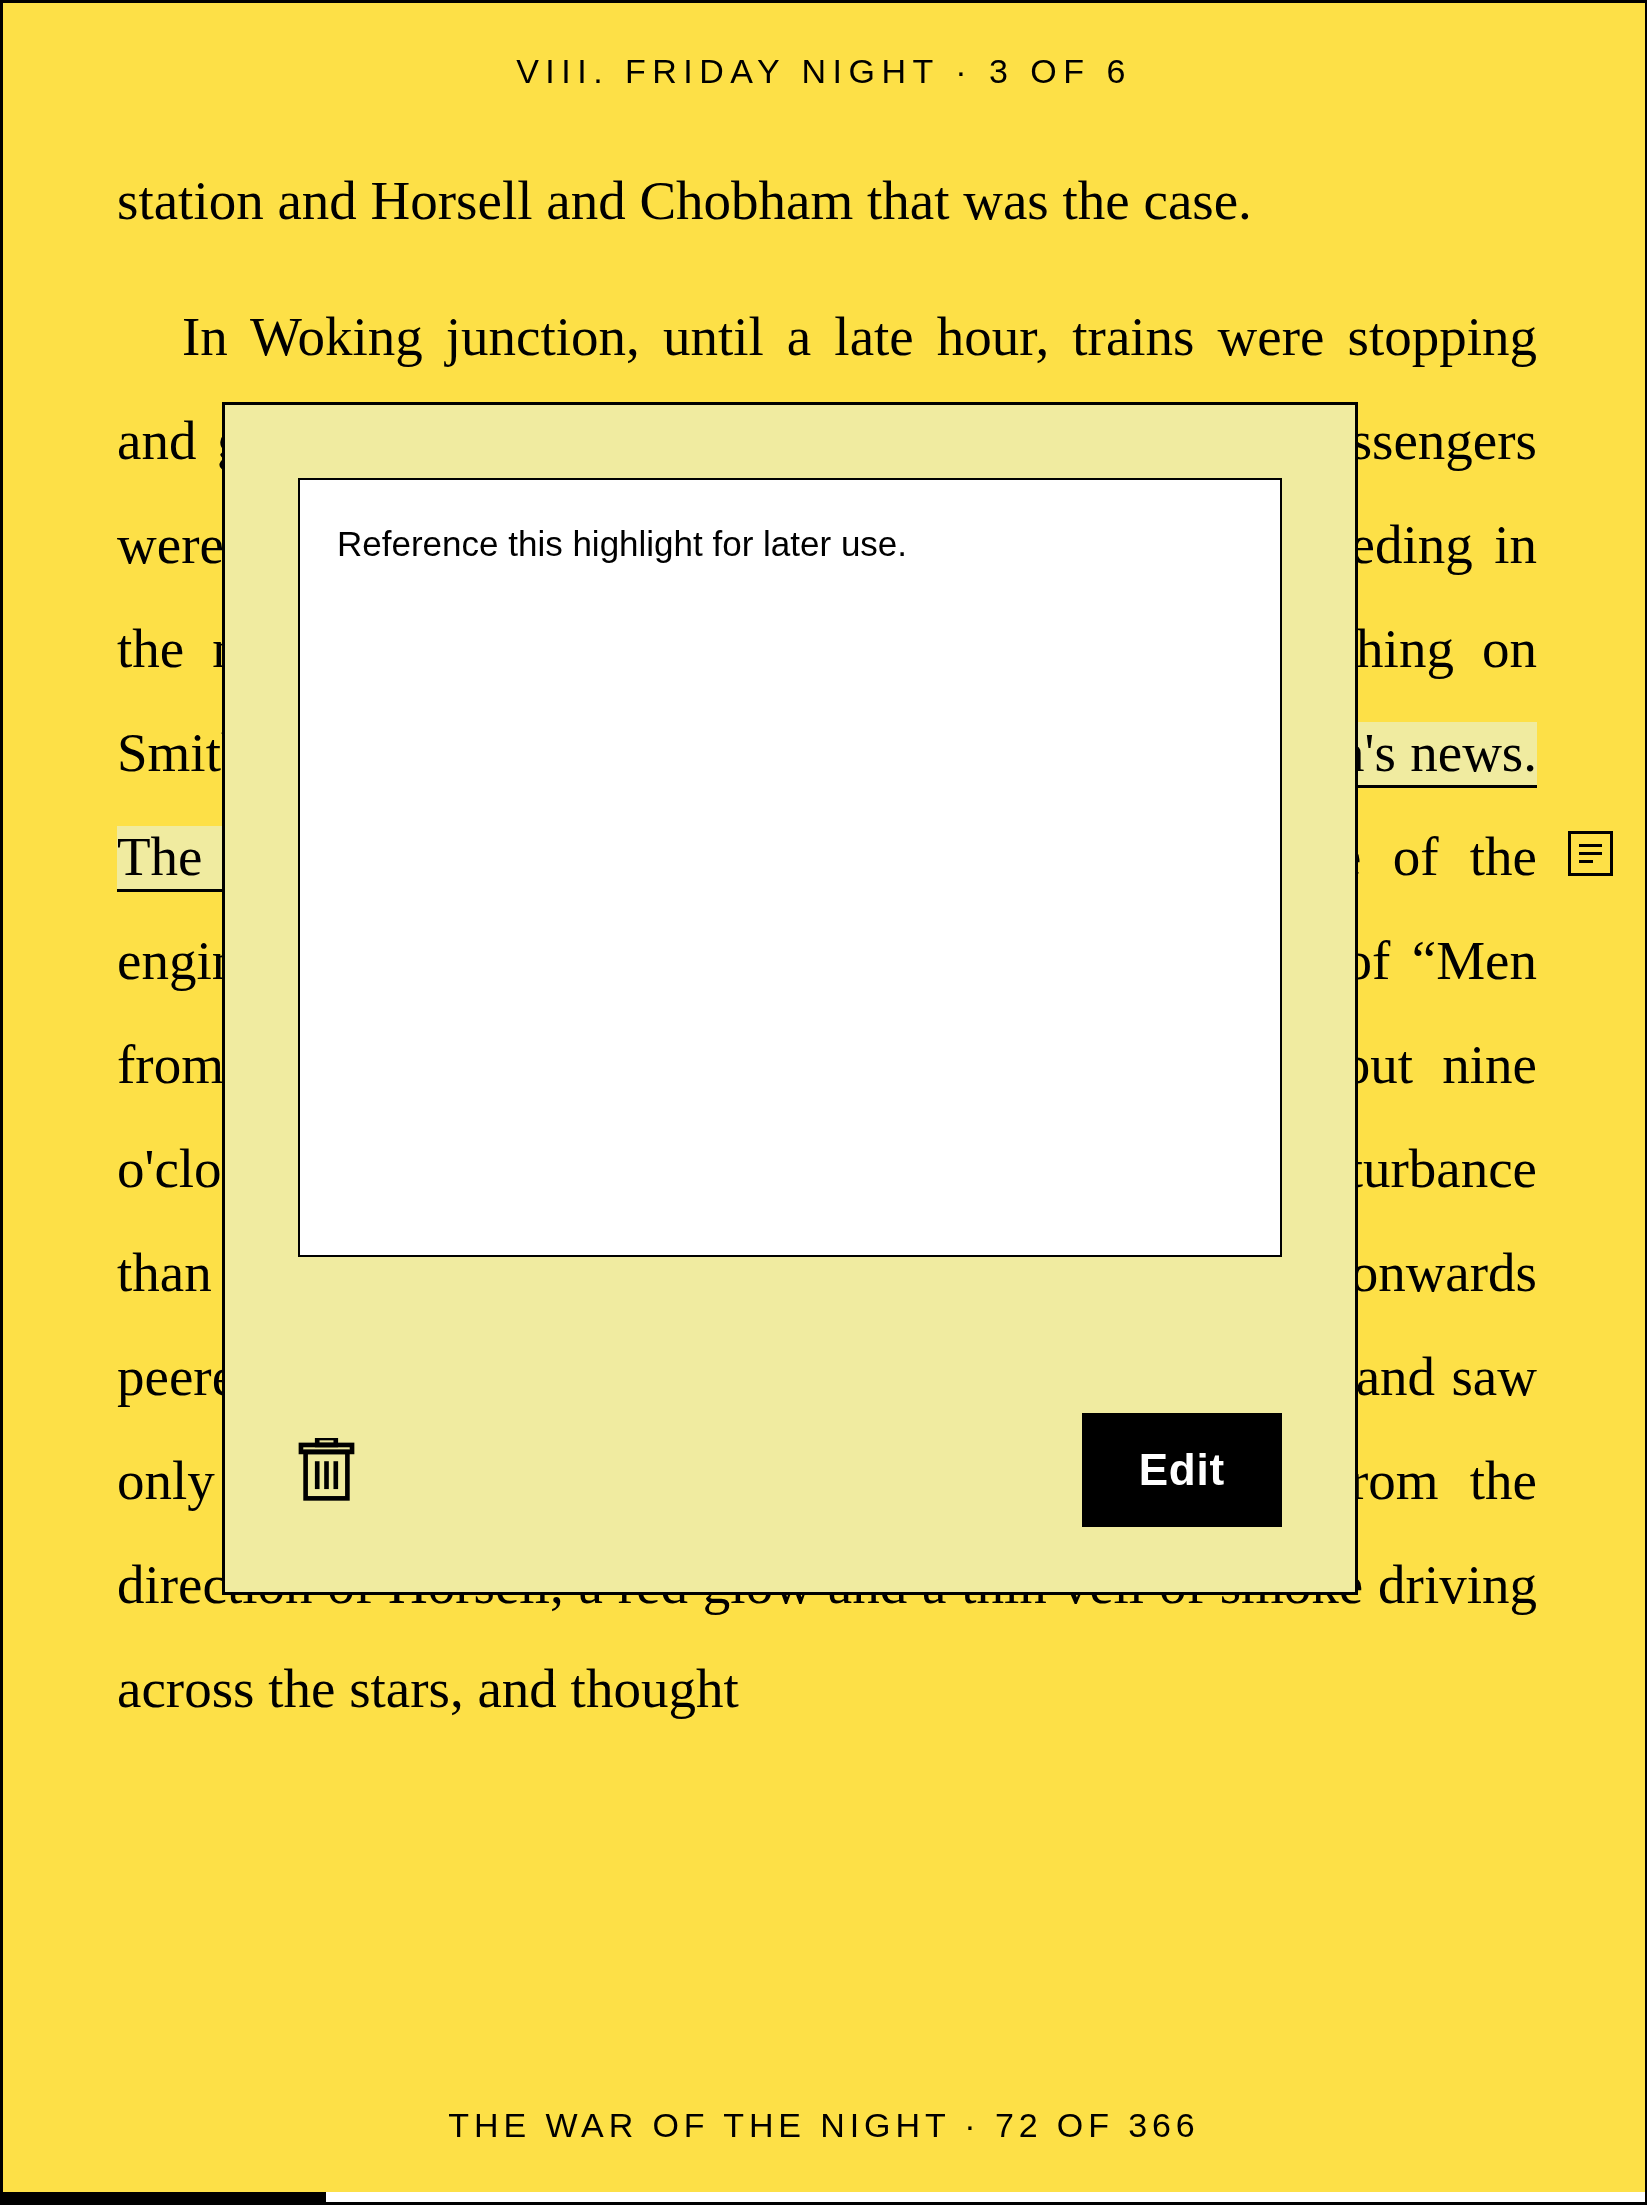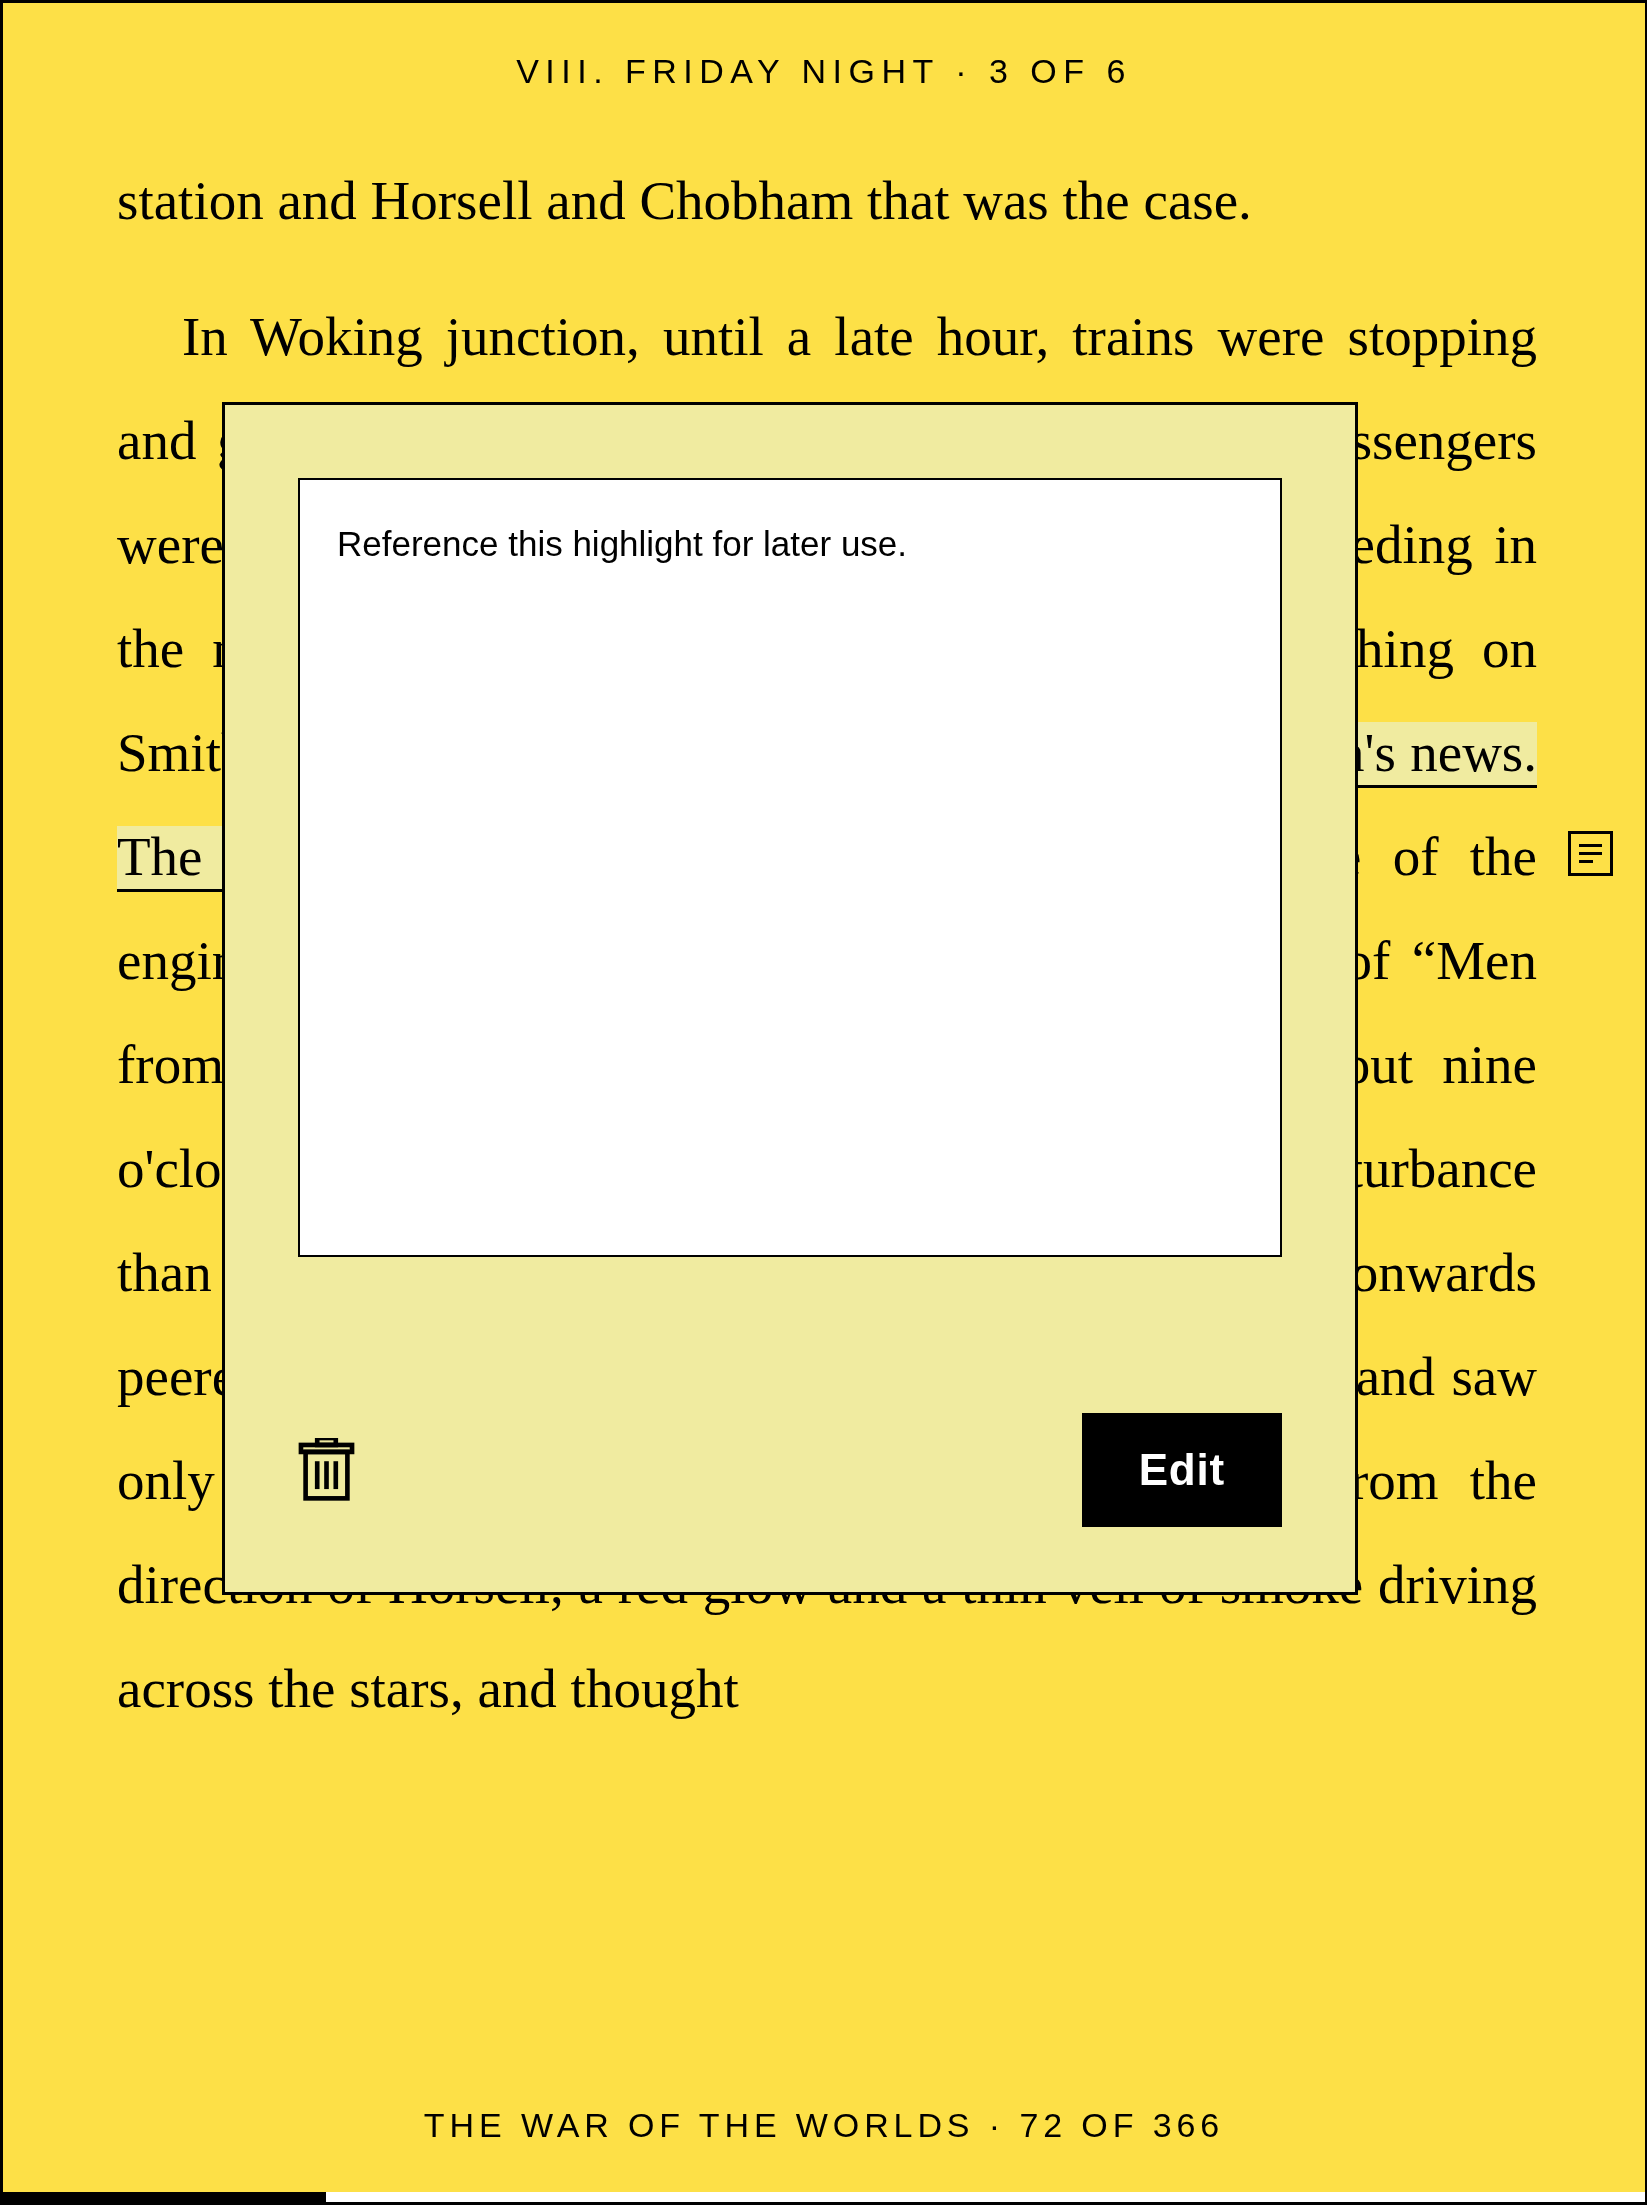--- a/index.html
+++ b/index.html
@@ -164,21 +164,21 @@
     <p class="indent"><span>In Woking junction, until a late hour, trains were stopping and going on, others were shunting on the sidings, passengers were alighting and waiting, and everything was proceeding in the most ordinary way. A boy from the town, trenching on Smith's monopoly, was selling papers with </span><span class="hl">the afternoon's news. The ringing impact of trucks, the sym</span><span>sharp whistle of the engines from the junction, mingled with their shouts of “Men from Mars!” Excited men came into the station about nine o'clock with incredible tidings, and caused no more disturbance than drunkards might have done. People rattling Londonwards peered into the darkness outside the carriage windows, and saw only a rare, flickering, vanishing spark dance up from the direction of Horsell, a red glow and a thin veil of smoke driving across the stars, and thought</span></p>
   </div>
 
   <div class="note-marker">
     <div class="ln"></div>
     <div class="ln"></div>
     <div class="ln short"></div>
   </div>
 
   <div class="footer">
-    <span>THE WAR OF THE WORLDS</span>
+    <span>THE WAR OF THE NIGHT</span>
     <span> · </span>
     <span>72 OF 366</span>
   </div>
 
   <div class="progress-track">
     <div class="progress-fill"></div>
   </div>
 
   <div class="note-popup">
     <div class="note-content-box">Reference this highlight for later use.</div>

